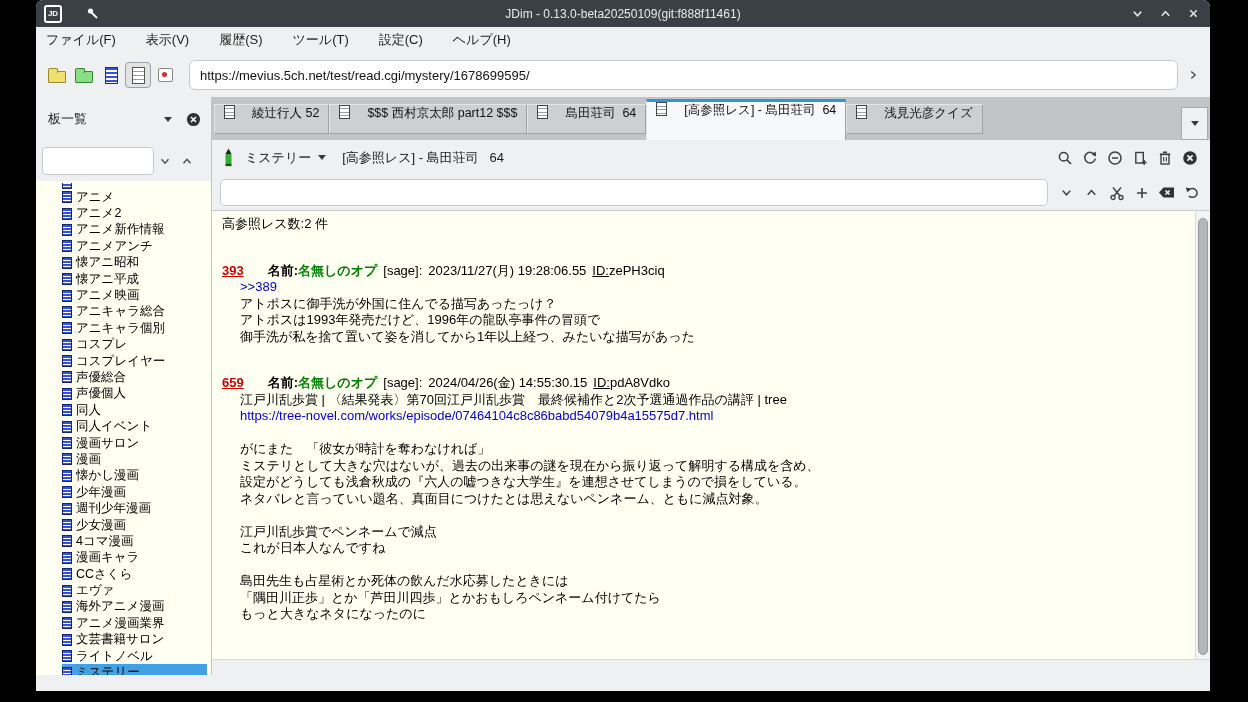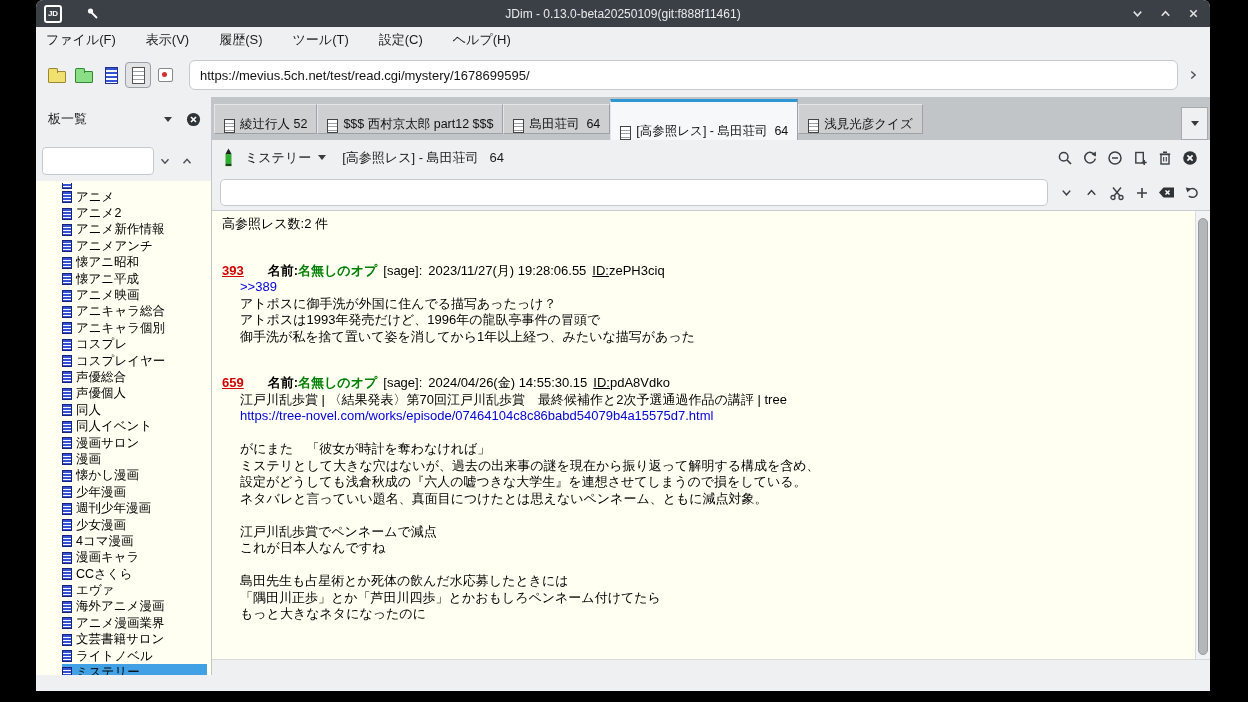--- a/index.html
+++ b/index.html
@@ -72,21 +72,21 @@
   .b-item { display:flex; align-items:center; gap:4px; height:16.4px; white-space:pre; }
   .b-item.sel { background:#42a0e4; width:145px; }
   .doc-b { flex:0 0 auto; width:10px; height:12px; border:1px solid #15247a;
            background:repeating-linear-gradient(#3352d6 0 2px,#ffffff 2px 3px); }
   .partial-top { height:6px; overflow:hidden; display:flex; align-items:flex-end; }
 
   
   .main { flex:1; display:flex; flex-direction:column; border-left:1px solid #c2c5c8; }
   .tabbar { height:43px; background:#c2c5c7; display:flex; align-items:flex-end;
             padding-left:2px; position:relative; }
-  .tab { display:flex; align-items:flex-end; gap:5px; padding:0 9px; font-size:12.5px;
+  .tab { display:flex; align-items:flex-start; gap:17px; padding:0 9px; font-size:12.5px;
          height:30px; margin-bottom:6px; background:#cdcfd1; border:1px solid #9fa2a5;
          border-left-color:#e4e5e6; border-top-color:#e4e5e6; color:#111; white-space:pre; }
   .tab.active { background:#f7f8f9; height:41px; margin-bottom:0; border-bottom:none;
                 border-top:3px solid #2e96d5; }
   .doc-t { flex:0 0 auto; width:11px; height:14px; border:1px solid #444; background:
            repeating-linear-gradient(#ffffff 0 2.5px,#9aa0a5 2.5px 3.5px); }
   .tab-list-btn { position:absolute; right:2px; bottom:0; width:27px; height:33px;
                   border:1px solid #a7aaad; background:#eff0f1; display:flex;
                   align-items:center; justify-content:center; }
 

